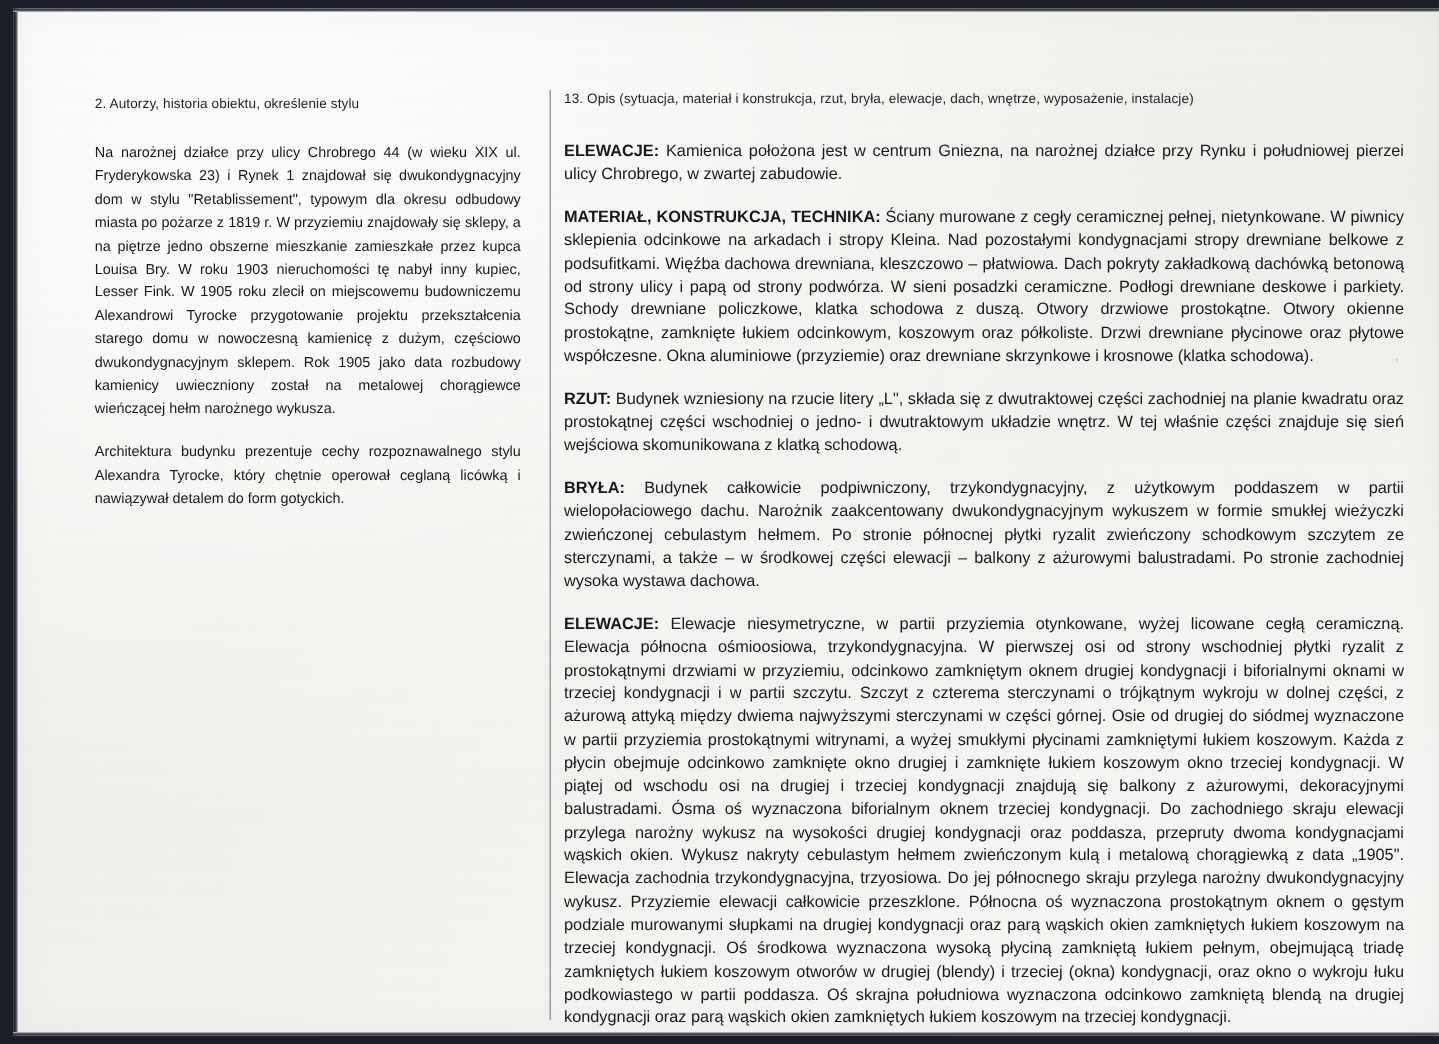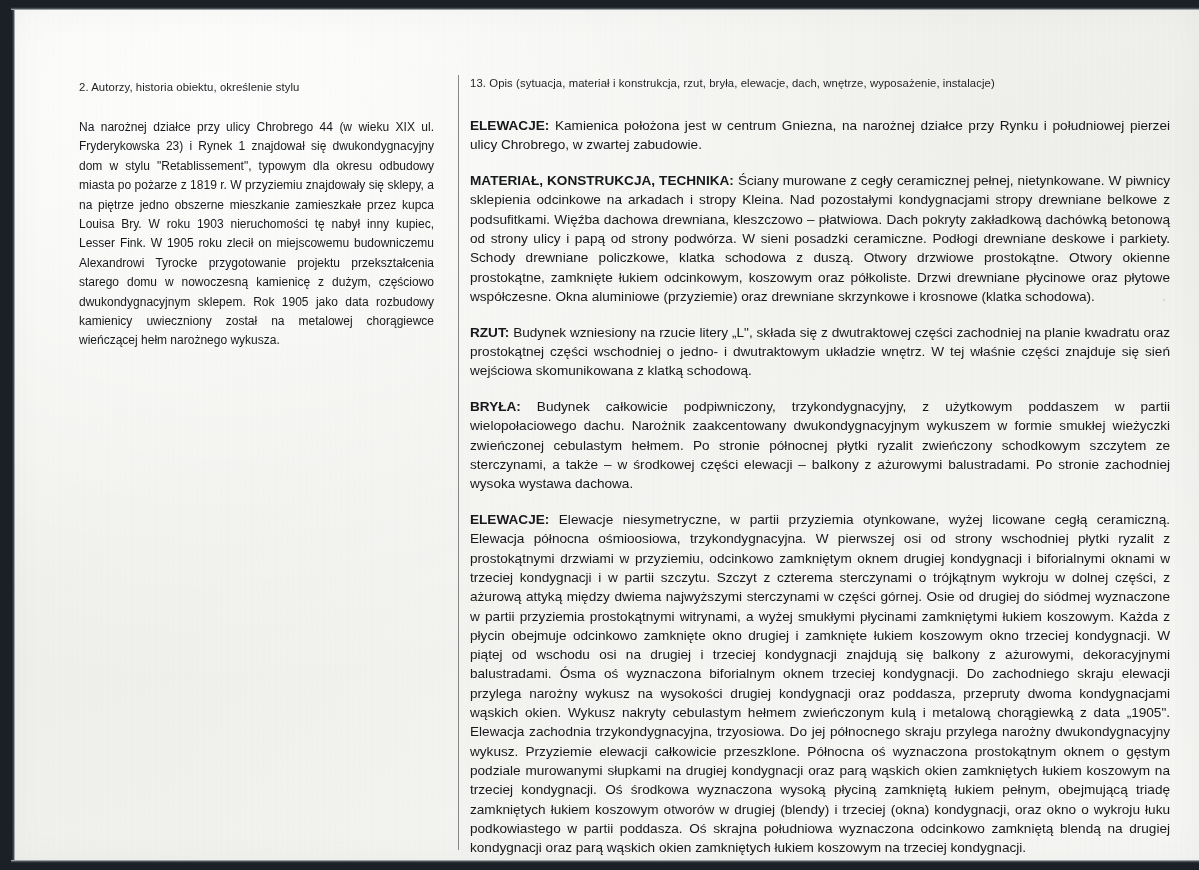--- a/index.html
+++ b/index.html
@@ -137,20 +137,21 @@
   <div class="speck" style="left:726px;top:247px;width:2px;height:3px;"></div>
   <div class="speck" style="left:1108px;top:672px;width:2px;height:2px;"></div>
   <div class="speck" style="left:1152px;top:292px;width:2px;height:2px;"></div>
   <div class="speck" style="left:868px;top:819px;width:2px;height:2px;"></div>
 
   <div class="column" id="left-column">
     <div class="field-caption">2. Autorzy, historia obiektu, określenie stylu</div>
 
     <p class="body-text para">Na narożnej działce przy ulicy Chrobrego 44 (w wieku XIX ul. Fryderykowska 23) i Rynek 1 znajdował się dwukondygnacyjny dom w stylu "Retablissement", typowym dla okresu odbudowy miasta po pożarze z 1819 r. W przyziemiu znajdowały się sklepy, a na piętrze jedno obszerne mieszkanie zamieszkałe przez kupca Louisa Bry. W roku 1903 nieruchomości tę nabył inny kupiec, Lesser Fink. W 1905 roku zlecił on miejscowemu budowniczemu Alexandrowi Tyrocke przygotowanie projektu przekształcenia starego domu w nowoczesną kamienicę z dużym, częściowo dwukondygnacyjnym sklepem. Rok 1905 jako data rozbudowy kamienicy uwieczniony został na metalowej chorągiewce wieńczącej hełm narożnego wykusza.</p>
 
+    <p class="body-text para">Architektura budynku prezentuje cechy rozpoznawalnego stylu Alexandra Tyrocke, który chętnie operował ceglaną licówką i nawiązywał detalem do form gotyckich.</p>
   </div>
 
   <div class="column" id="right-column">
     <div class="field-caption">13. Opis (sytuacja, materiał i konstrukcja, rzut, bryła, elewacje, dach, wnętrze, wyposażenie, instalacje)</div>
 
     <p class="body-text para"><span class="section-label">ELEWACJE:</span><span> Kamienica położona jest w centrum Gniezna, na narożnej działce przy Rynku i południowej pierzei ulicy Chrobrego, w zwartej zabudowie.</span></p>
 
     <p class="body-text para"><span class="section-label">MATERIAŁ, KONSTRUKCJA, TECHNIKA:</span><span> Ściany murowane z cegły ceramicznej pełnej, nietynkowane. W piwnicy sklepienia odcinkowe na arkadach i stropy Kleina. Nad pozostałymi kondygnacjami stropy drewniane belkowe z podsufitkami. Więźba dachowa drewniana, kleszczowo – płatwiowa. Dach pokryty zakładkową dachówką betonową od strony ulicy i papą od strony podwórza. W sieni posadzki ceramiczne. Podłogi drewniane deskowe i parkiety. Schody drewniane policzkowe, klatka schodowa z duszą. Otwory drzwiowe prostokątne. Otwory okienne prostokątne, zamknięte łukiem odcinkowym, koszowym oraz półkoliste. Drzwi drewniane płycinowe oraz płytowe współczesne. Okna aluminiowe (przyziemie) oraz drewniane skrzynkowe i krosnowe (klatka schodowa).</span></p>
 
     <p class="body-text para"><span class="section-label">RZUT:</span><span> Budynek wzniesiony na rzucie litery „L", składa się z dwutraktowej części zachodniej na planie kwadratu oraz prostokątnej części wschodniej o jedno- i dwutraktowym układzie wnętrz. W tej właśnie części znajduje się sień wejściowa skomunikowana z klatką schodową.</span></p>

